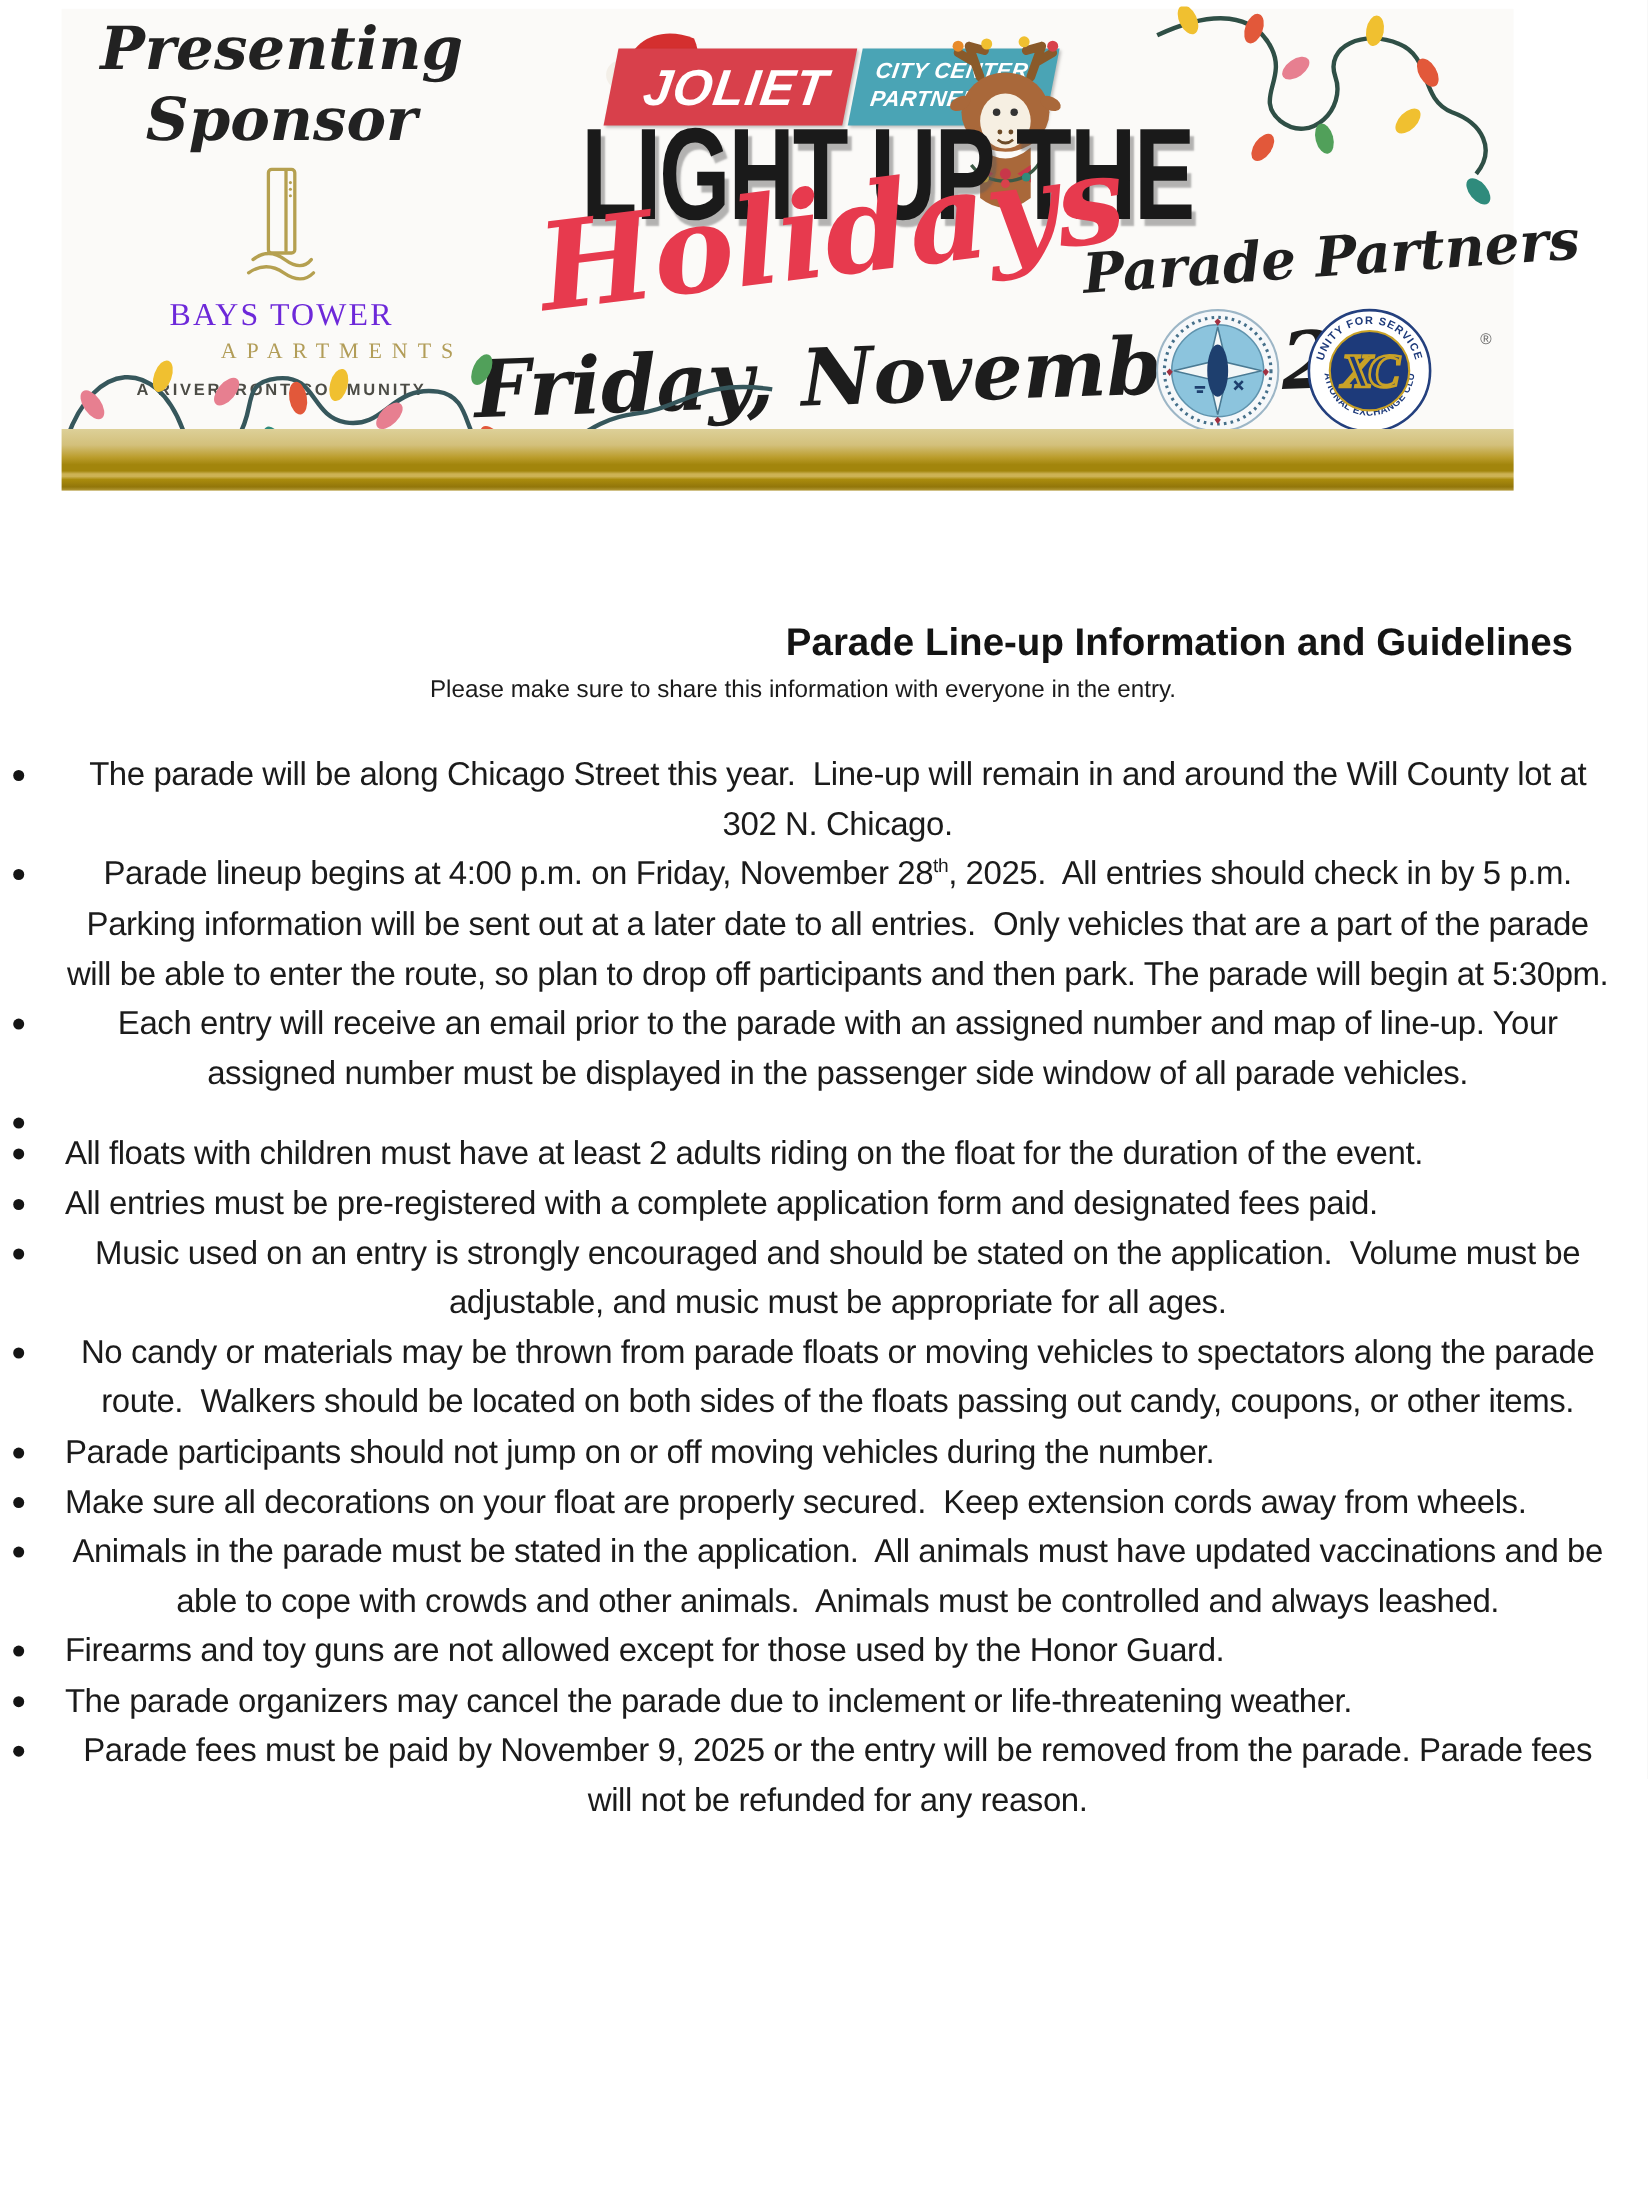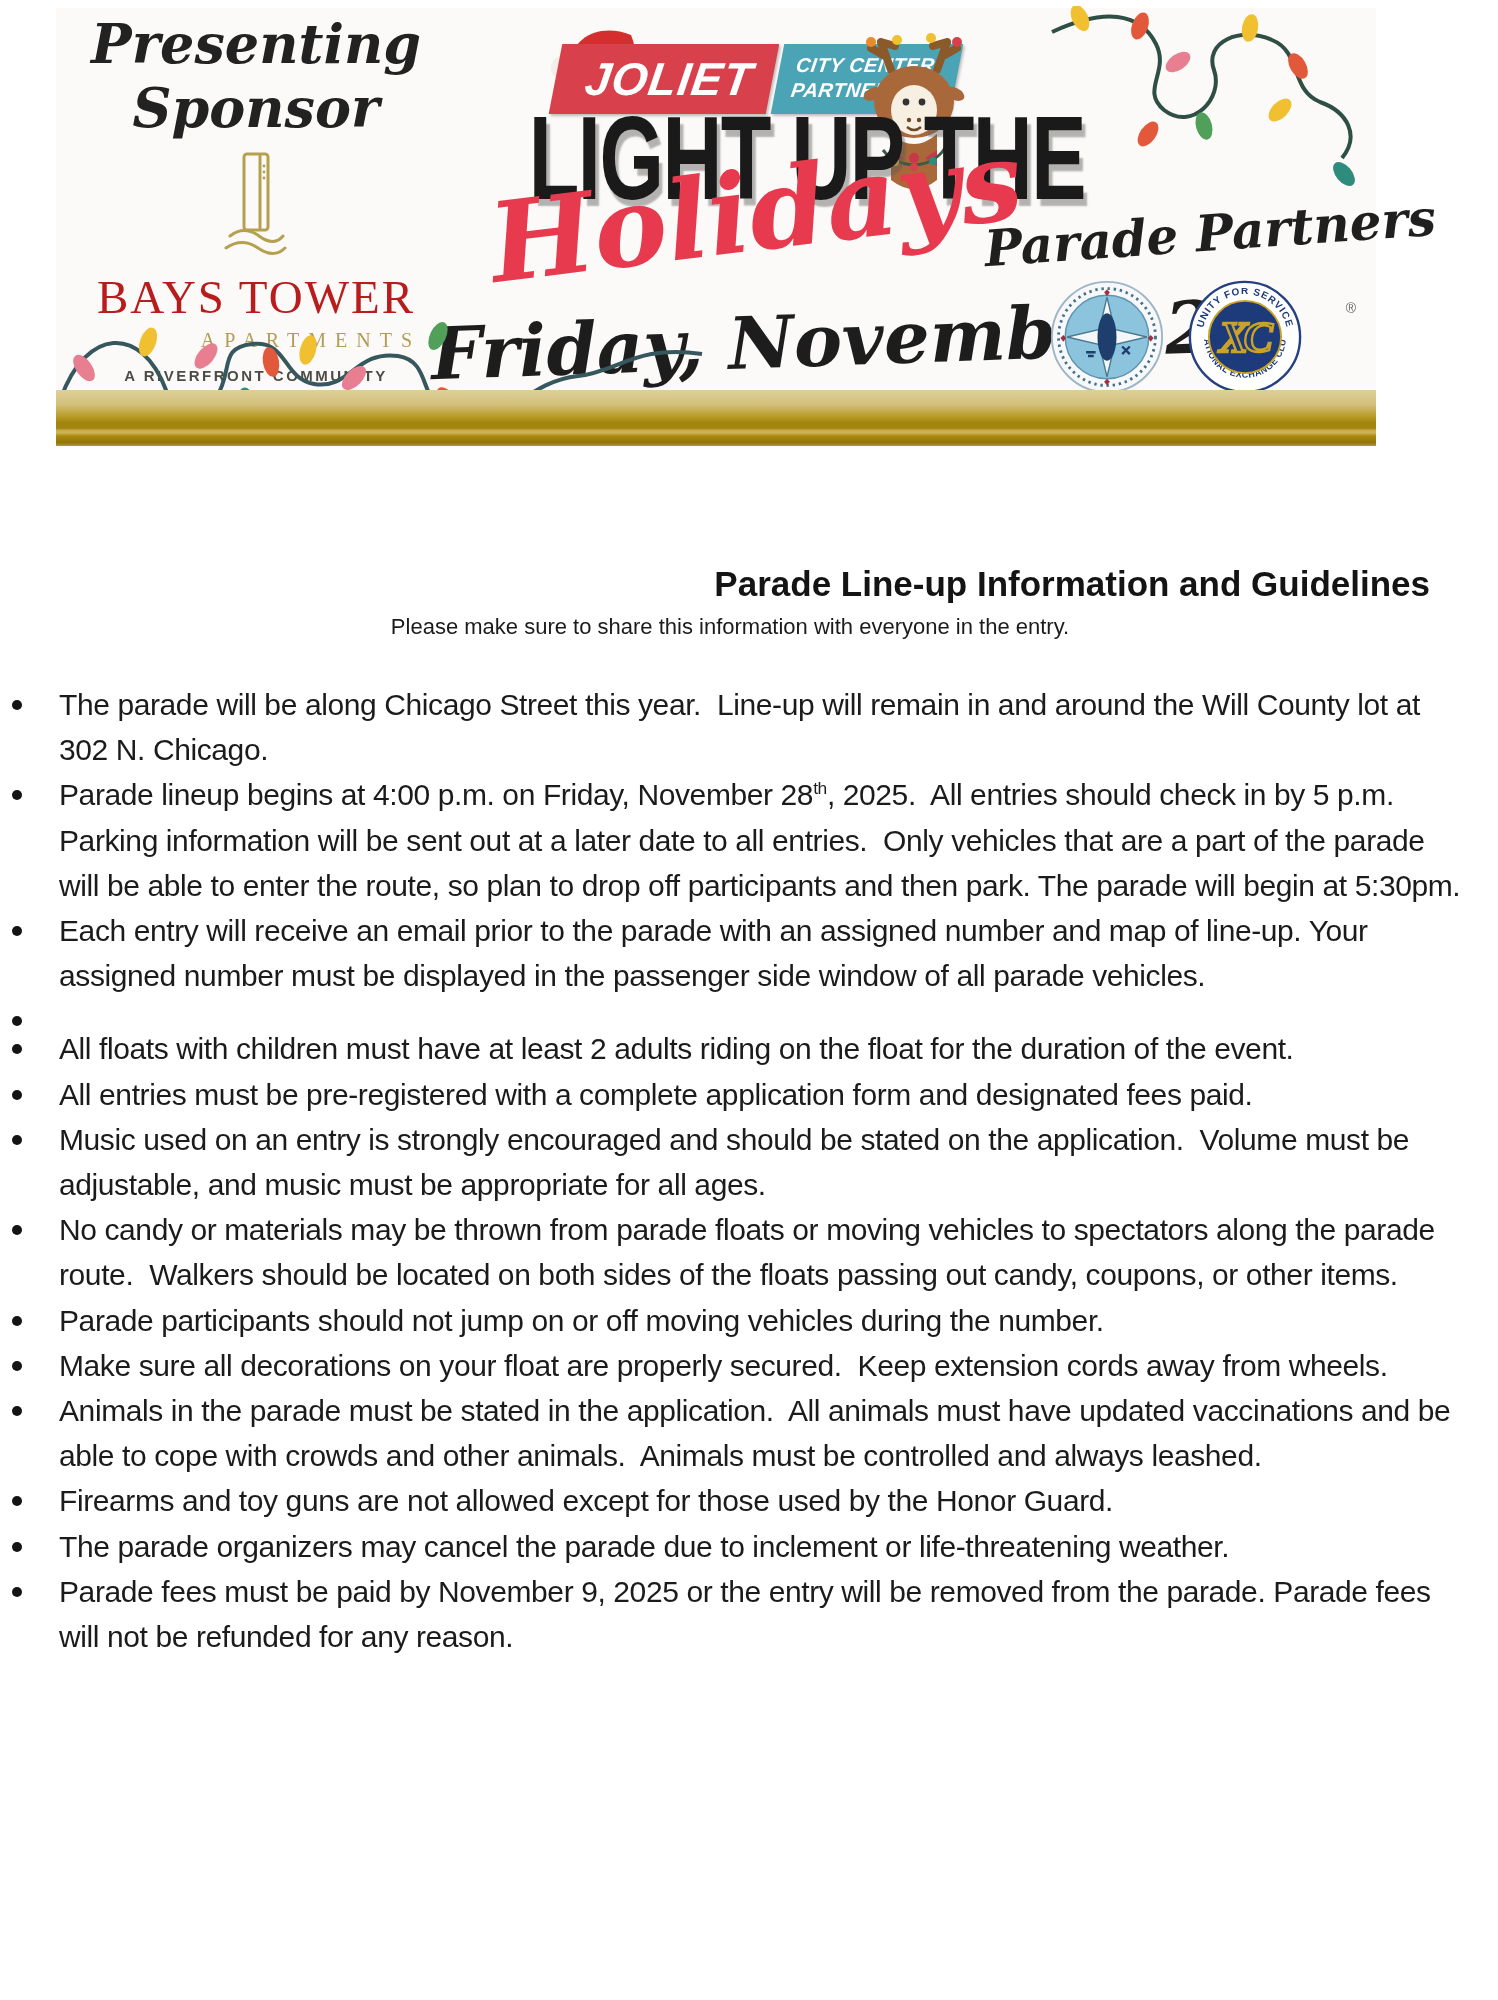--- a/index.html
+++ b/index.html
@@ -17,21 +17,21 @@
     position:absolute; left:0; bottom:0; width:100%; height:56px;
     background:linear-gradient(180deg,#ddd098 0%,#d3c07b 26%,#bb9d2c 46%,#a2850c 58%,#a2850c 68%,#ccb254 73%,#ccb254 77%,#aa8b0d 82%,#92760a 94%,#b49a3a 100%);
   }
 
   .script { font-family:"DejaVu Serif", serif; font-style:italic; font-weight:bold; }
 
   
   .sponsor { position:absolute; left:35px; top:4px; width:330px; text-align:center; }
   .sponsor-line { font-size:54px; line-height:64px; color:#222; }
   .tower { margin:10px auto 0; display:block; }
-  .bays { font-family:"Liberation Serif", serif; font-size:47px; letter-spacing:2px; color:#b91c1c; margin-top:8px; white-space:nowrap; }
+  .bays { font-family:"Liberation Serif", serif; font-size:29px; letter-spacing:2px; color:#6d28d9; margin-top:8px; white-space:nowrap; }
   .apts { font-family:"Liberation Serif", serif; font-size:20px; letter-spacing:9px; color:#b29d58; margin-top:5px;text-align:right; }
   .riverfront { font-size:15px; font-weight:bold; letter-spacing:2.5px; color:#4c4c46; margin-top:15px; }
 
   
   .center-col { position:absolute; left:375px; top:0; width:650px; height:438px; text-align:center; }
   .logo-row { position:relative; height:118px; margin-top:24px; }
   .logo-boxes { position:absolute; left:50%; transform:translateX(-50%); top:12px; display:flex; align-items:stretch; }
   .box-red {
     background:#d8404b; transform:skewX(-11deg); padding:8px 20px 8px 30px;
     box-shadow:2px 2px 3px rgba(0,0,0,.25); display:flex; align-items:center;
@@ -72,21 +72,21 @@
   
   .doc-title {
     position:absolute; left:30px; top:541px; width:1400px; text-align:right;
     font-size:35px; font-weight:bold; color:#141414;
   }
   .doc-subtitle {
     position:absolute; left:30px; top:614px; width:1400px; text-align:center;
     font-size:22px; color:#1b1b1b;
   }
   .bullets { position:absolute; left:12px; top:682px; width:1452px; list-style:none; margin:0; padding:0; }
-  .bullets li { display:flex; align-items:flex-start; }
+  .bullets li { display:flex; align-items:flex-start;text-align:center; }
   .dot { flex:none; width:10px; height:10px; border-radius:50%; background:#141414; margin-top:18px; }
   .btext {
     margin:0 0 0 37px; font-size:30px; line-height:45.2px; letter-spacing:-0.4px;
     color:#1b1b1b; white-space:pre-wrap;
   }
   .btext sup { font-size:.58em; line-height:0; vertical-align:super; }
 </style>
 </head>
 <body>
 

